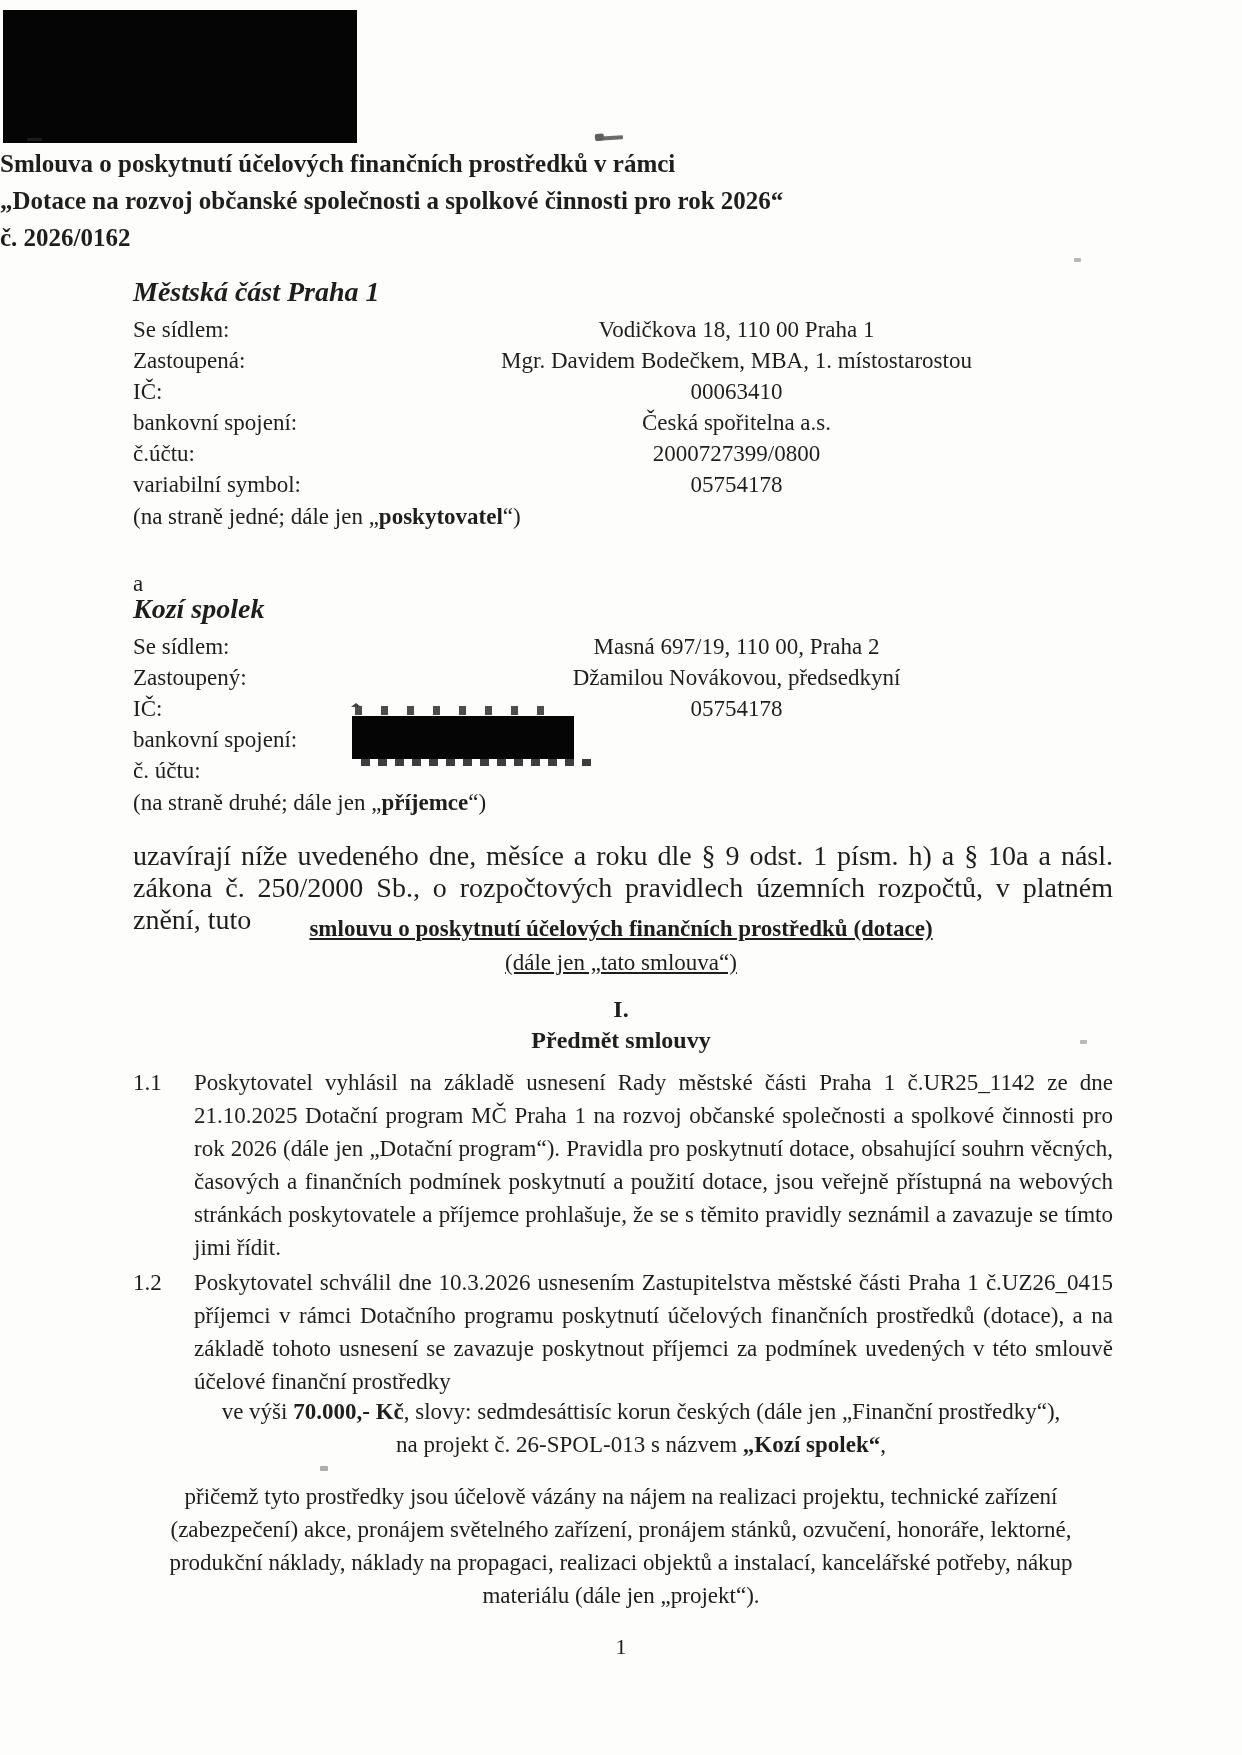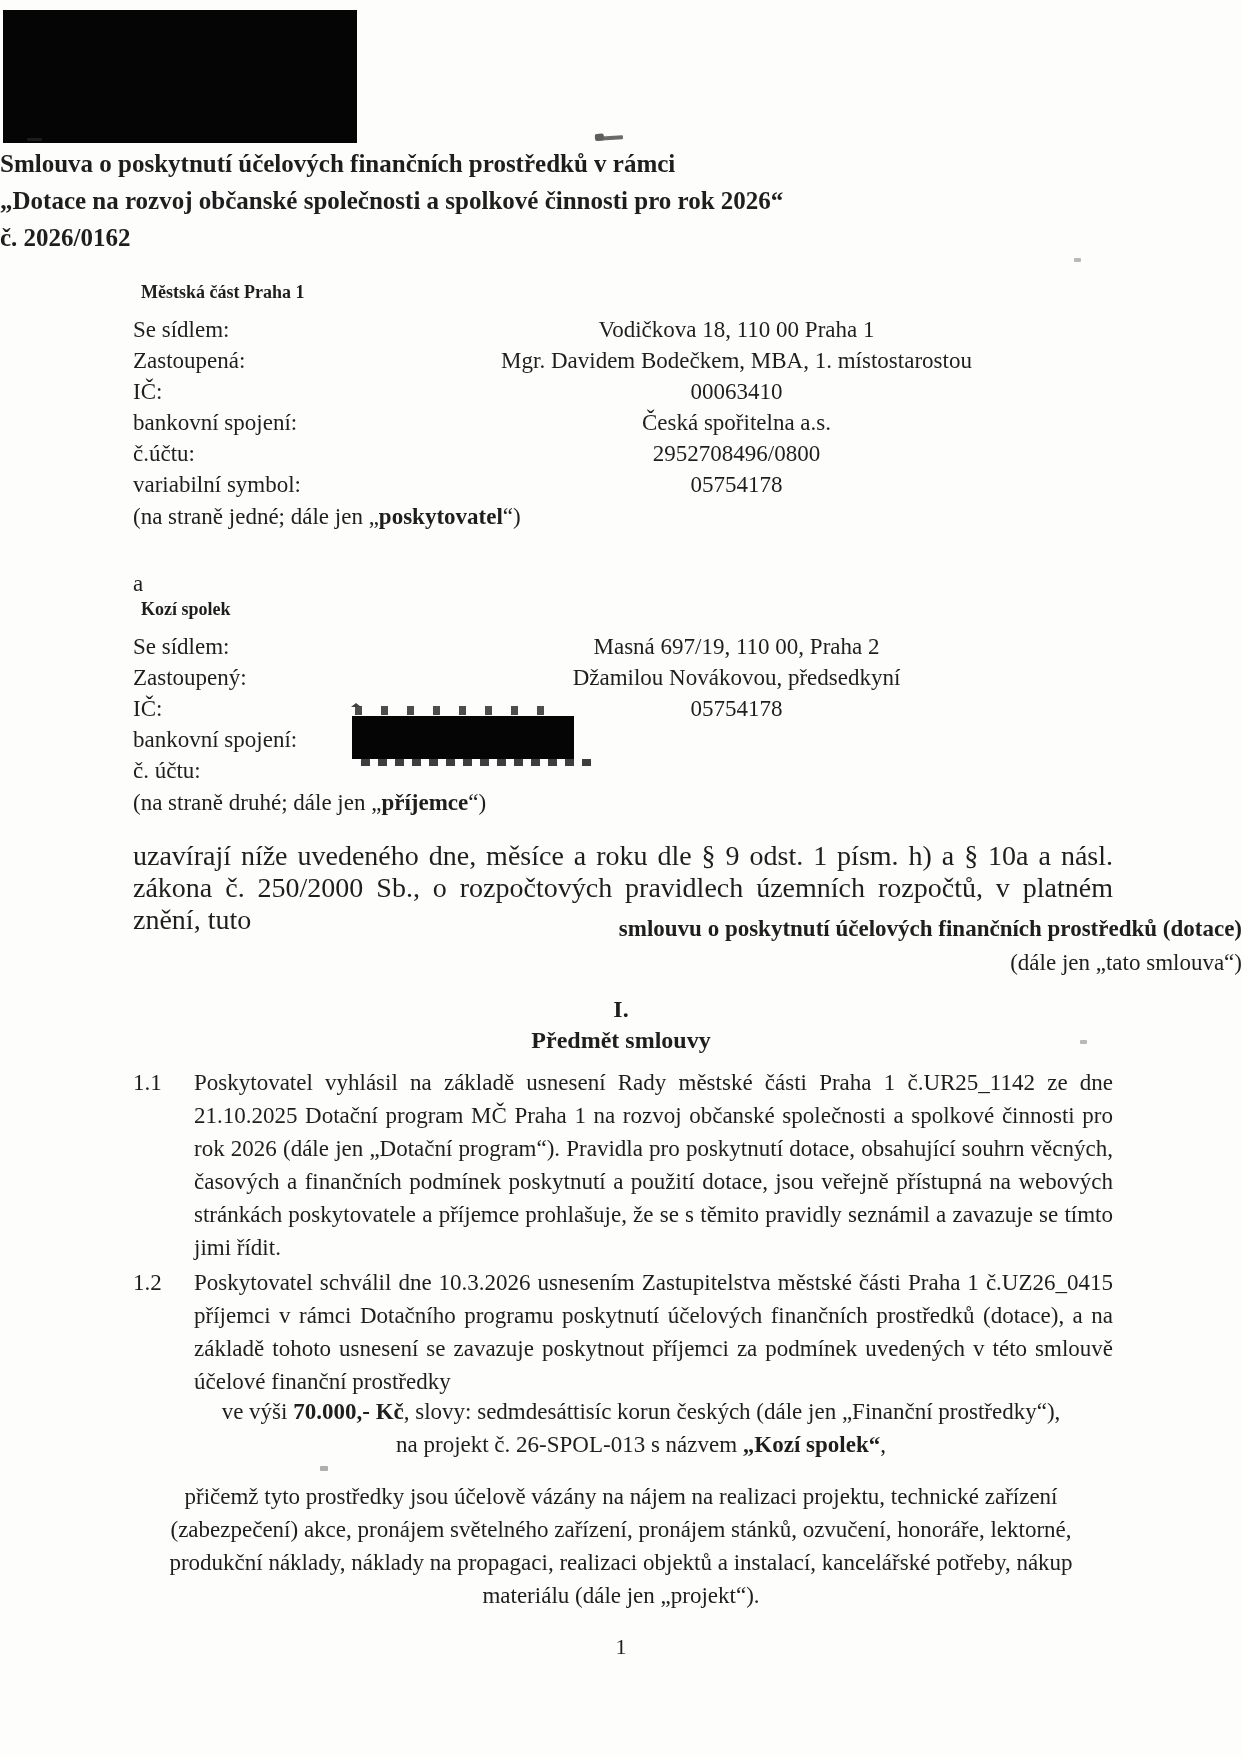--- a/index.html
+++ b/index.html
@@ -49,24 +49,25 @@
     line-height: 37px;
   }
 
   
   .party {
     left: 133px;
     width: 1000px;
     font-size: 23px;
   }
   .party-name {
-    font-size: 18px;
+    font-size: 28px;
     font-weight: 700;
-    margin: 0 0 7px 8px;
+    margin: 0 0 7px 0;
     line-height: 30px;
+    font-style: italic;
   }
   .field-row { display: flex; line-height: 31px; }
   .field-label { width: 207px; flex: 0 0 207px; }
   .field-value { flex: 1; text-align: center; }
   .party-note { line-height: 31px; margin-top: 1px; }
   .party-note b, .inline-bold { font-weight: 700; }
 
   .party-1 { top: 277px; }
   .connector { left: 133px; top: 568px; font-size: 23px; line-height: 31px; }
   .party-2 { top: 594px; }
@@ -104,22 +105,22 @@
   }
 
   
   .intro-par {
     left: 133px; top: 840px; width: 980px;
     font-size: 28px; line-height: 32px;
     text-align: justify;
   }
   .subject-block {
     left: 0; top: 912px; width: 1242px;
-    text-align: right;
-    font-size: 23px; line-height: 34px;
+    text-align: center;
+    font-size: 23px; line-height: 34px; text-decoration: underline;
   }
   .subject-bold { font-weight: 700; }
   .article-head {
     left: 0; top: 994px; width: 1242px;
     text-align: center;
     font-weight: 700;
     font-size: 24px; line-height: 31px;
   }
   .clause {
     left: 133px; width: 980px;
@@ -177,21 +178,21 @@
   <div class="field-row">
     <span class="field-label">IČ:</span>
     <span class="field-value">00063410</span>
   </div>
   <div class="field-row">
     <span class="field-label">bankovní spojení:</span>
     <span class="field-value">Česká spořitelna a.s.</span>
   </div>
   <div class="field-row">
     <span class="field-label">č.účtu:</span>
-    <span class="field-value">2952708496/0800</span>
+    <span class="field-value">2000727399/0800</span>
   </div>
   <div class="field-row">
     <span class="field-label">variabilní symbol:</span>
     <span class="field-value">05754178</span>
   </div>
   <div class="party-note"><span>(na straně jedné; dále jen „</span><b>poskytovatel</b><span>“)</span></div>
 </div>
 
 <div class="abs connector">a</div>
 

